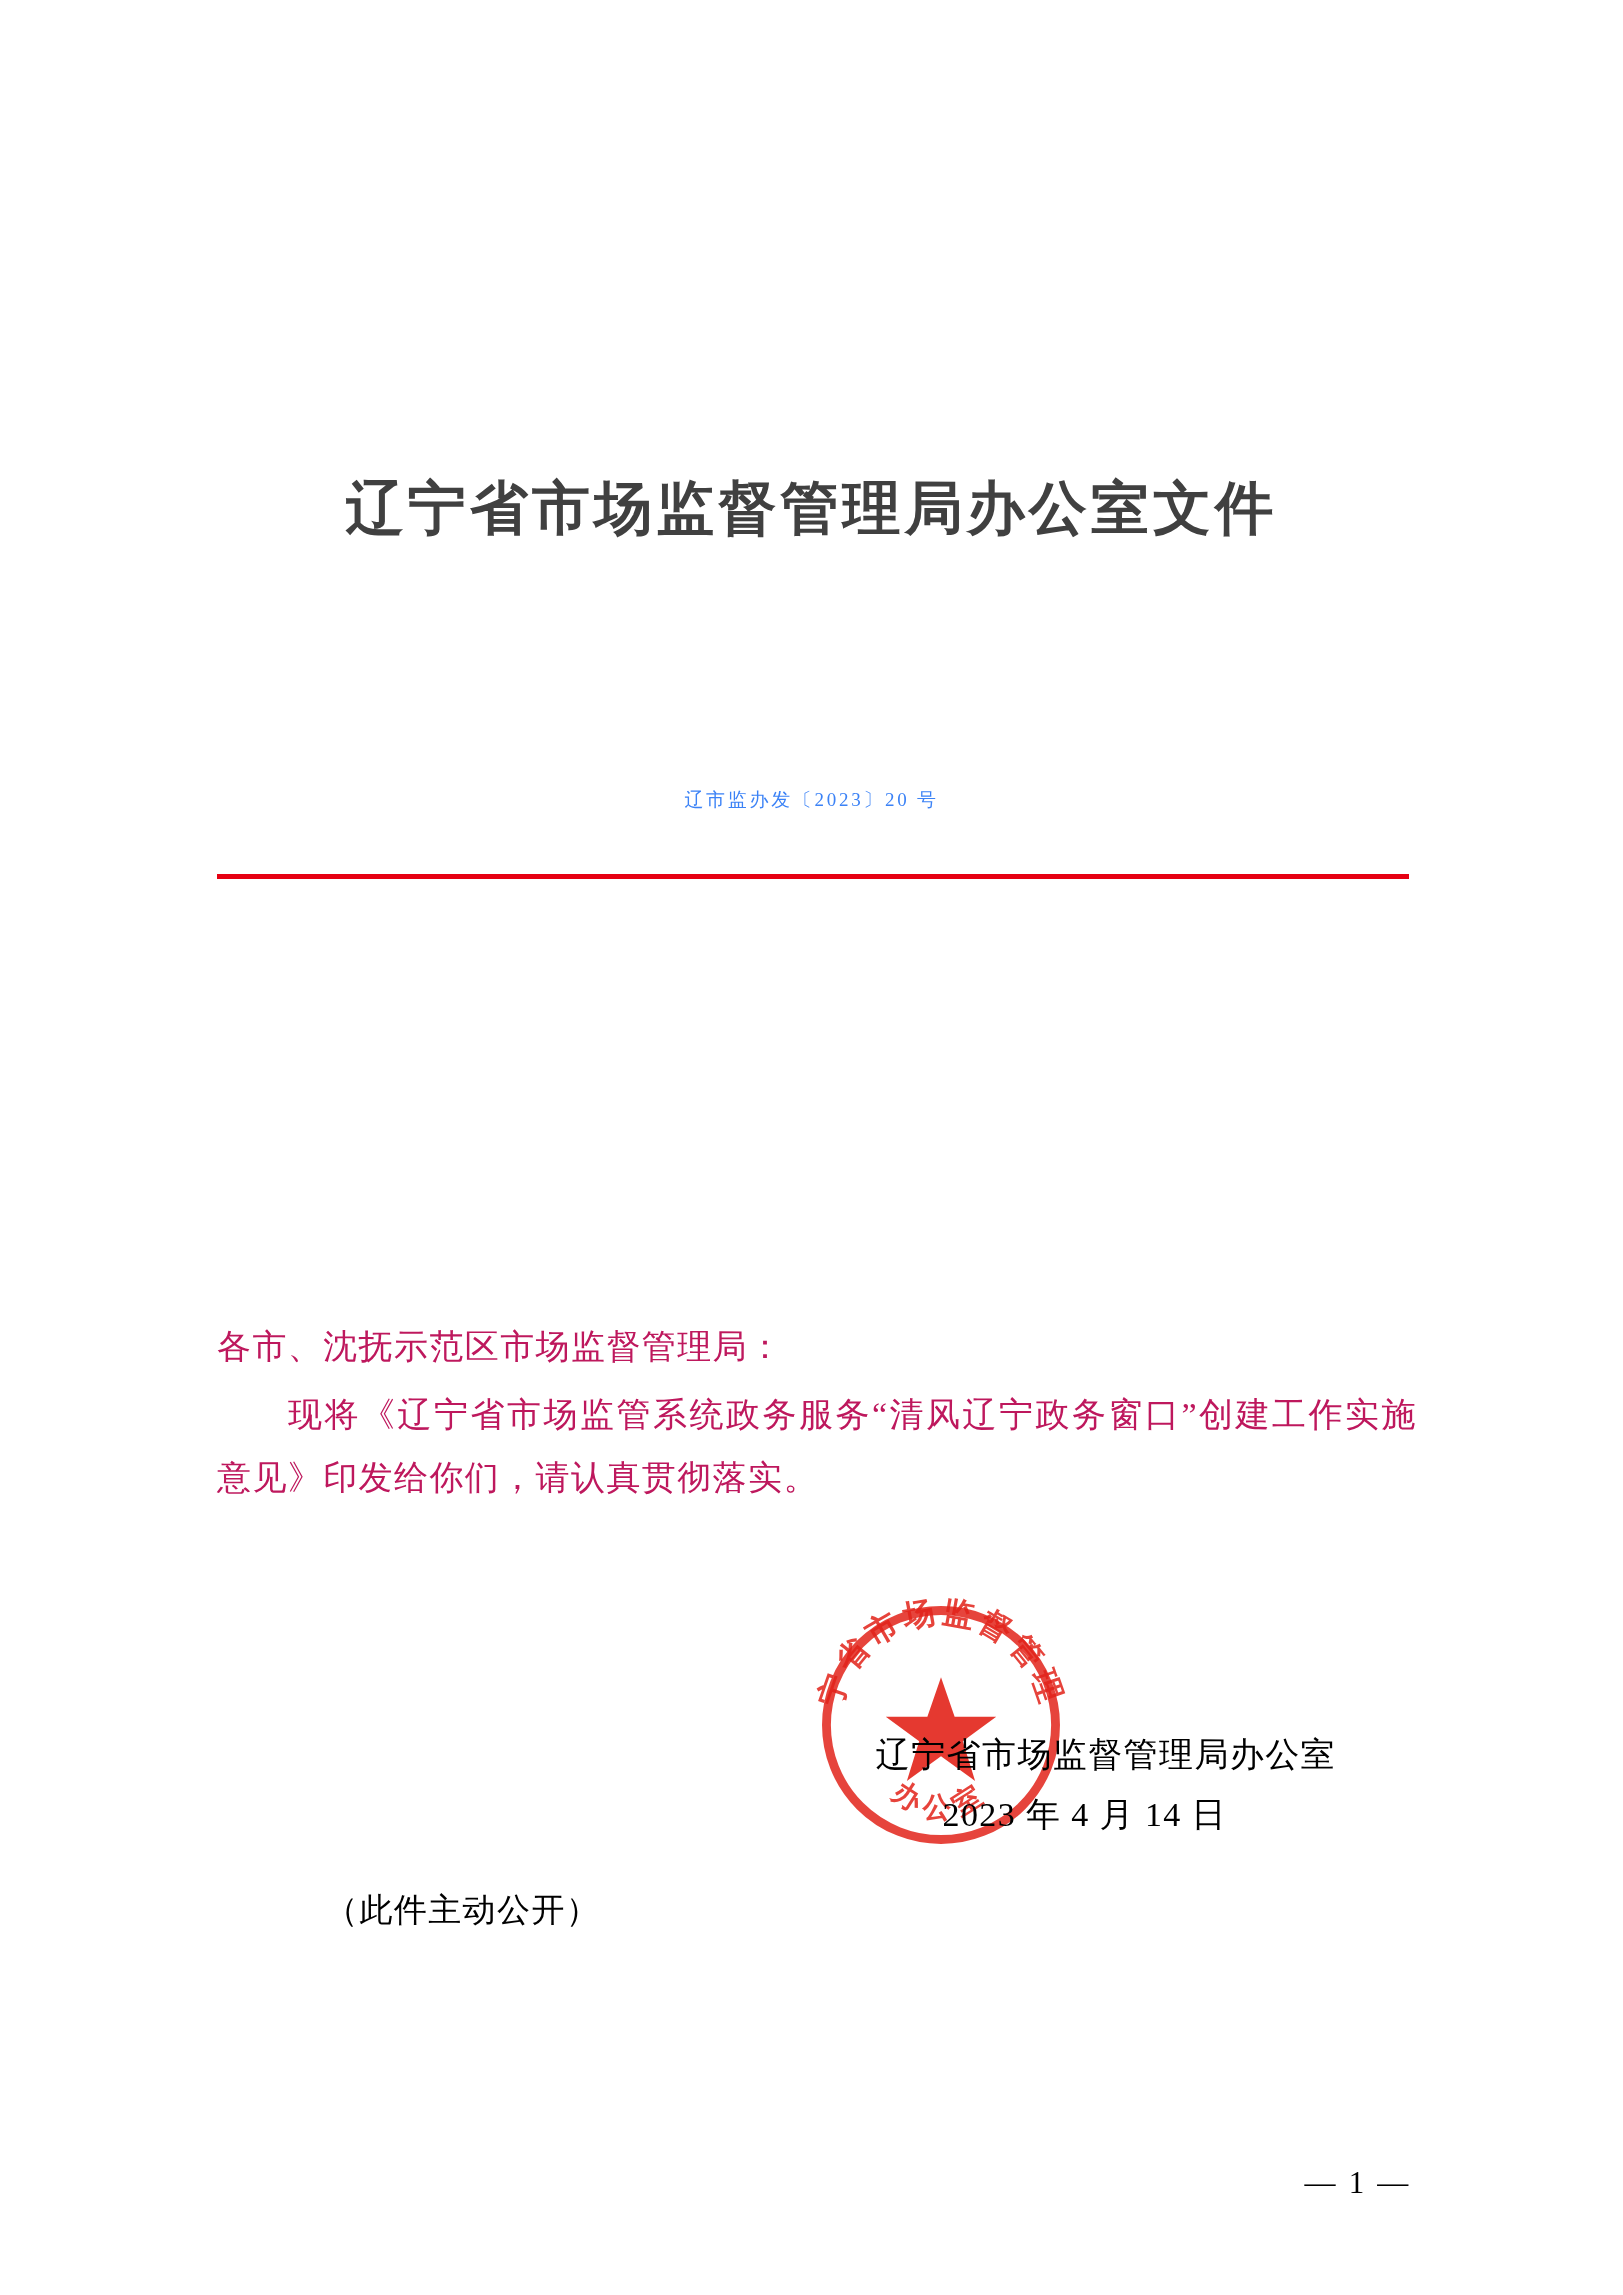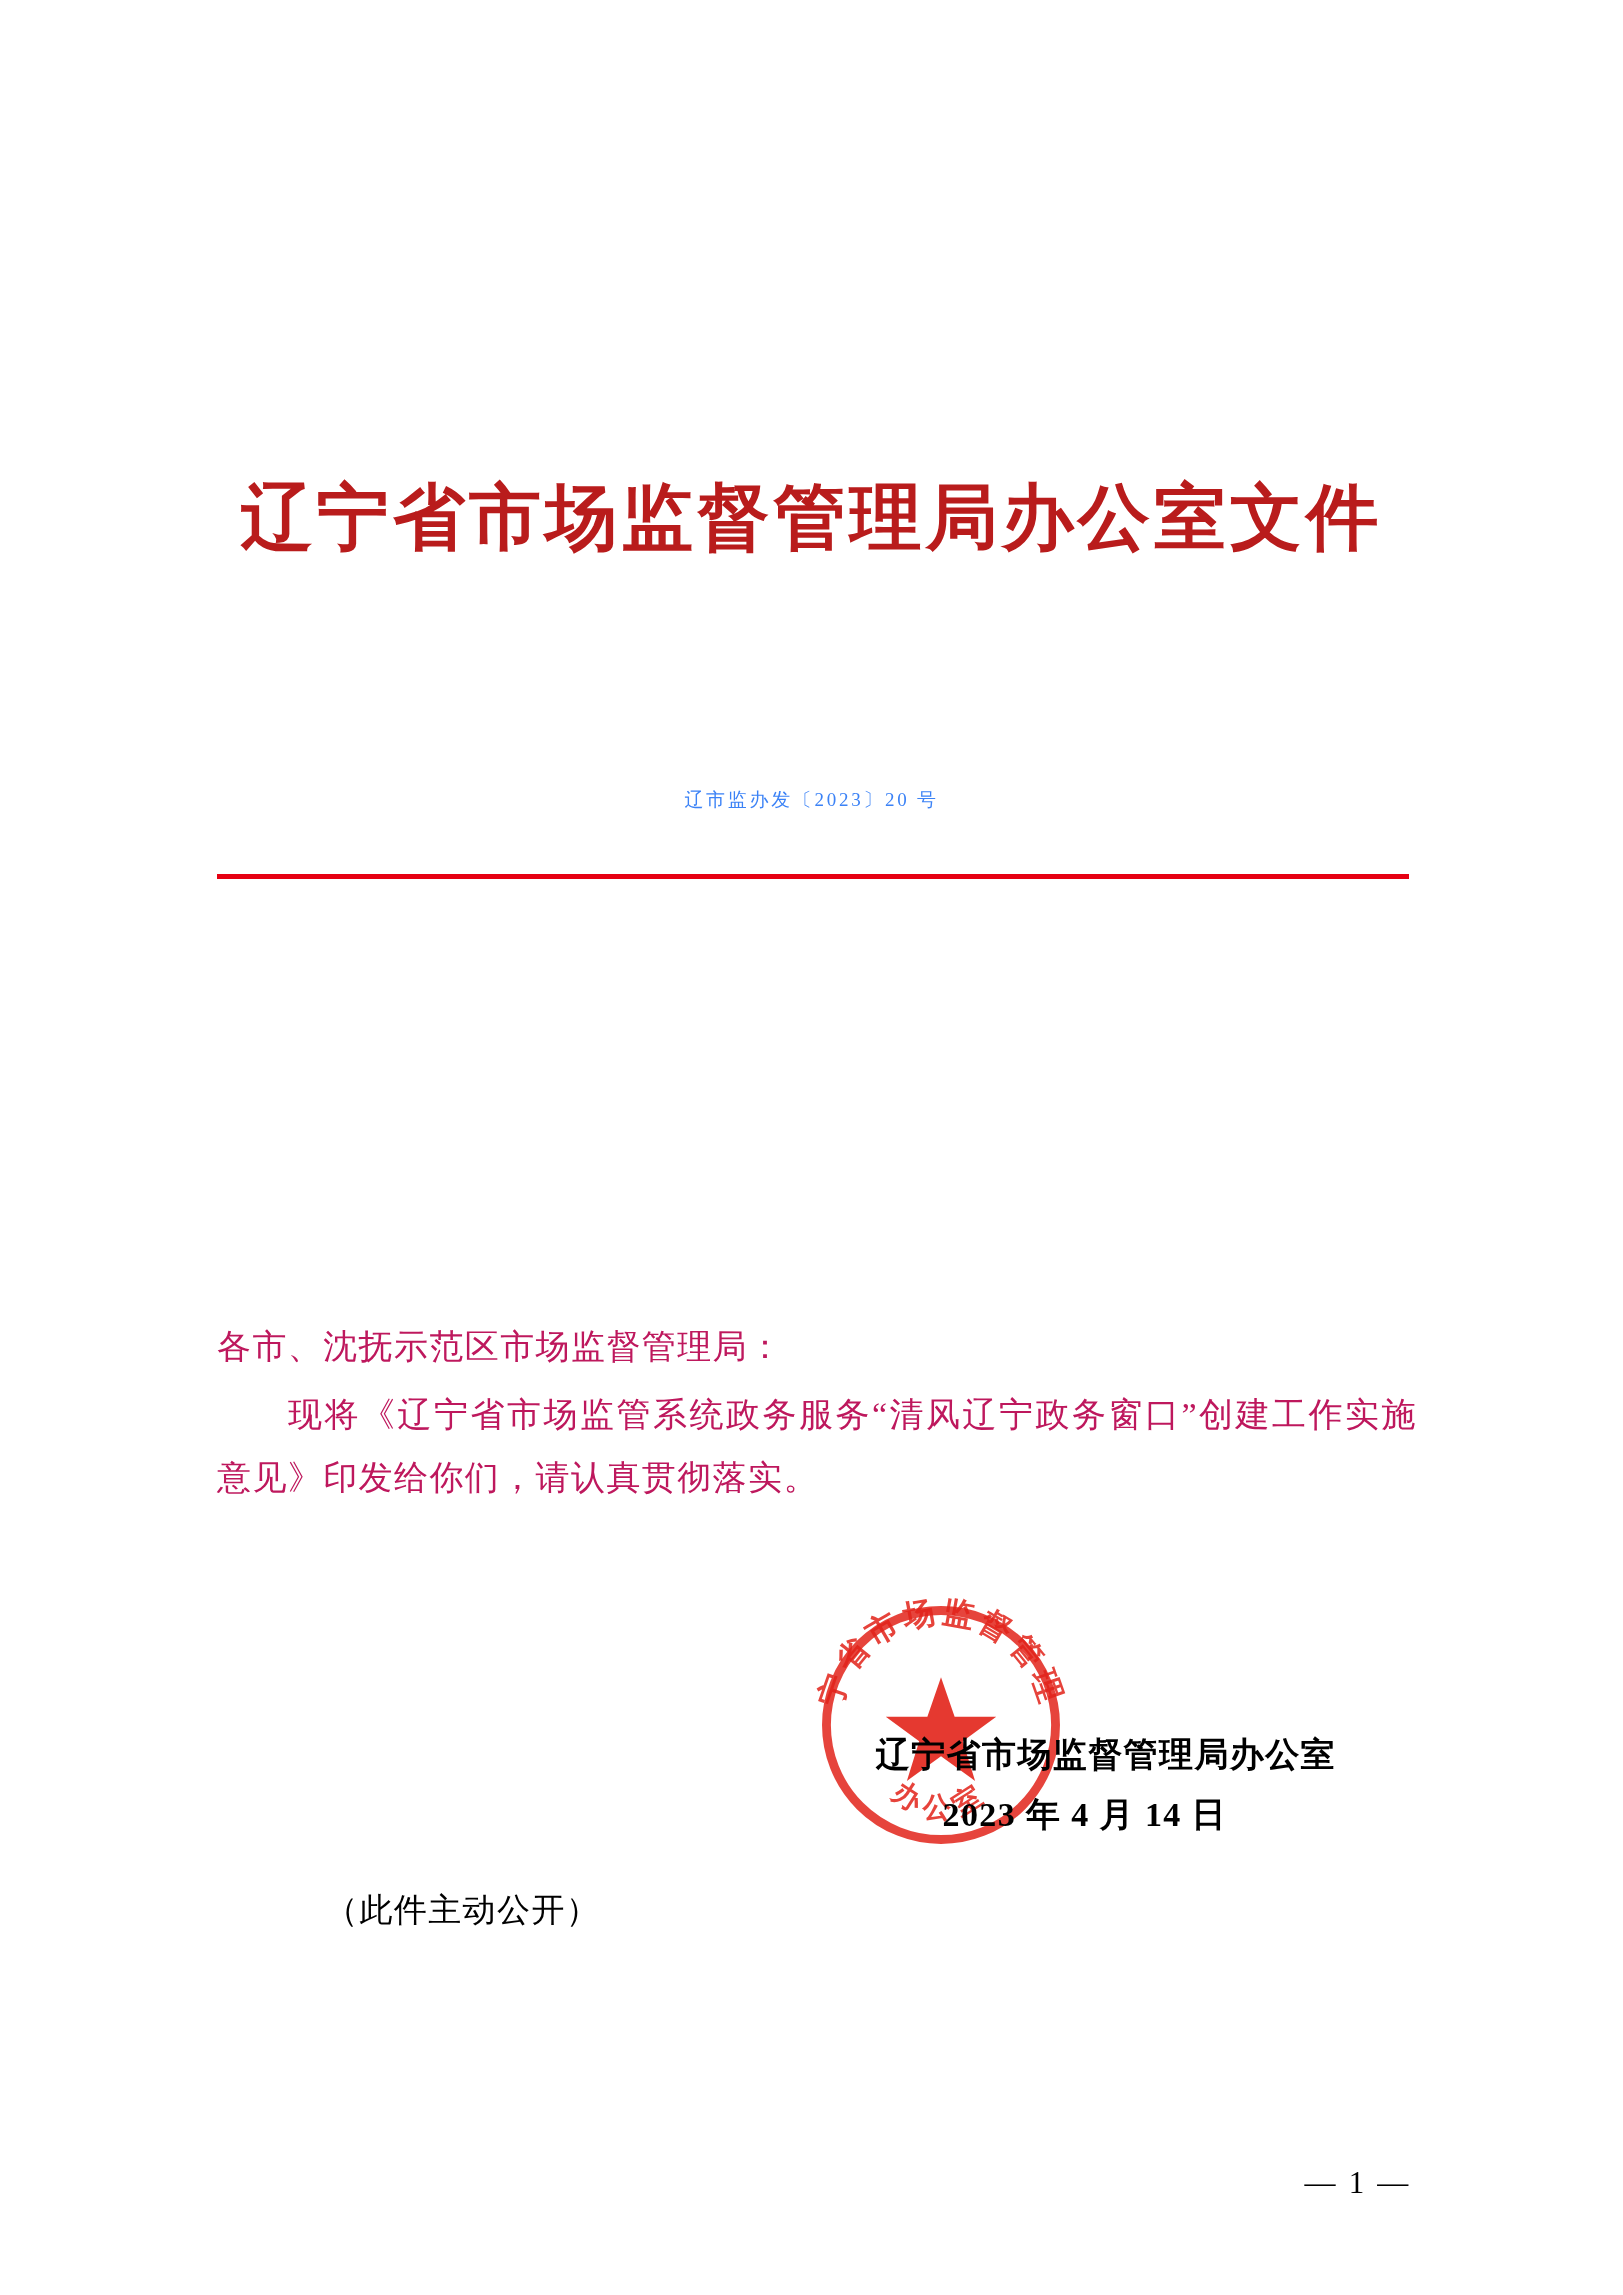--- a/index.html
+++ b/index.html
@@ -24,24 +24,24 @@
 
   
   .masthead {
     position: absolute;
     top: 477px;
     left: 0;
     width: 100%;
     text-align: center;
   }
   .masthead-title {
-    color: #b91c1c;
+    color: #404040;
     font-family: "DejaVu Serif", "Liberation Serif", serif;
     font-weight: 700;
-    font-size: 72px;
+    font-size: 58px;
     letter-spacing: 4.1px;
     line-height: 1.1;
     white-space: nowrap;
   }
 
   
   .doc-number {
     position: absolute;
     top: 787px;
     left: 0;
@@ -101,21 +101,20 @@
   .sign-block {
     position: absolute;
     top: 1725px;
     left: 0;
     width: 1336px;
     text-align: right;
     font-size: 34px;
     line-height: 1.75;
     letter-spacing: 1.4px;
     color: #000000;
-    font-weight: bold;
   }
   .sign-line { display: block; padding-right: 0; }
   .sign-date { display: block; padding-right: 109px; padding-left: 36px; }
 
   
   .seal {
     position: absolute;
     top: 1575px;
     left: 791px;
     width: 300px;

